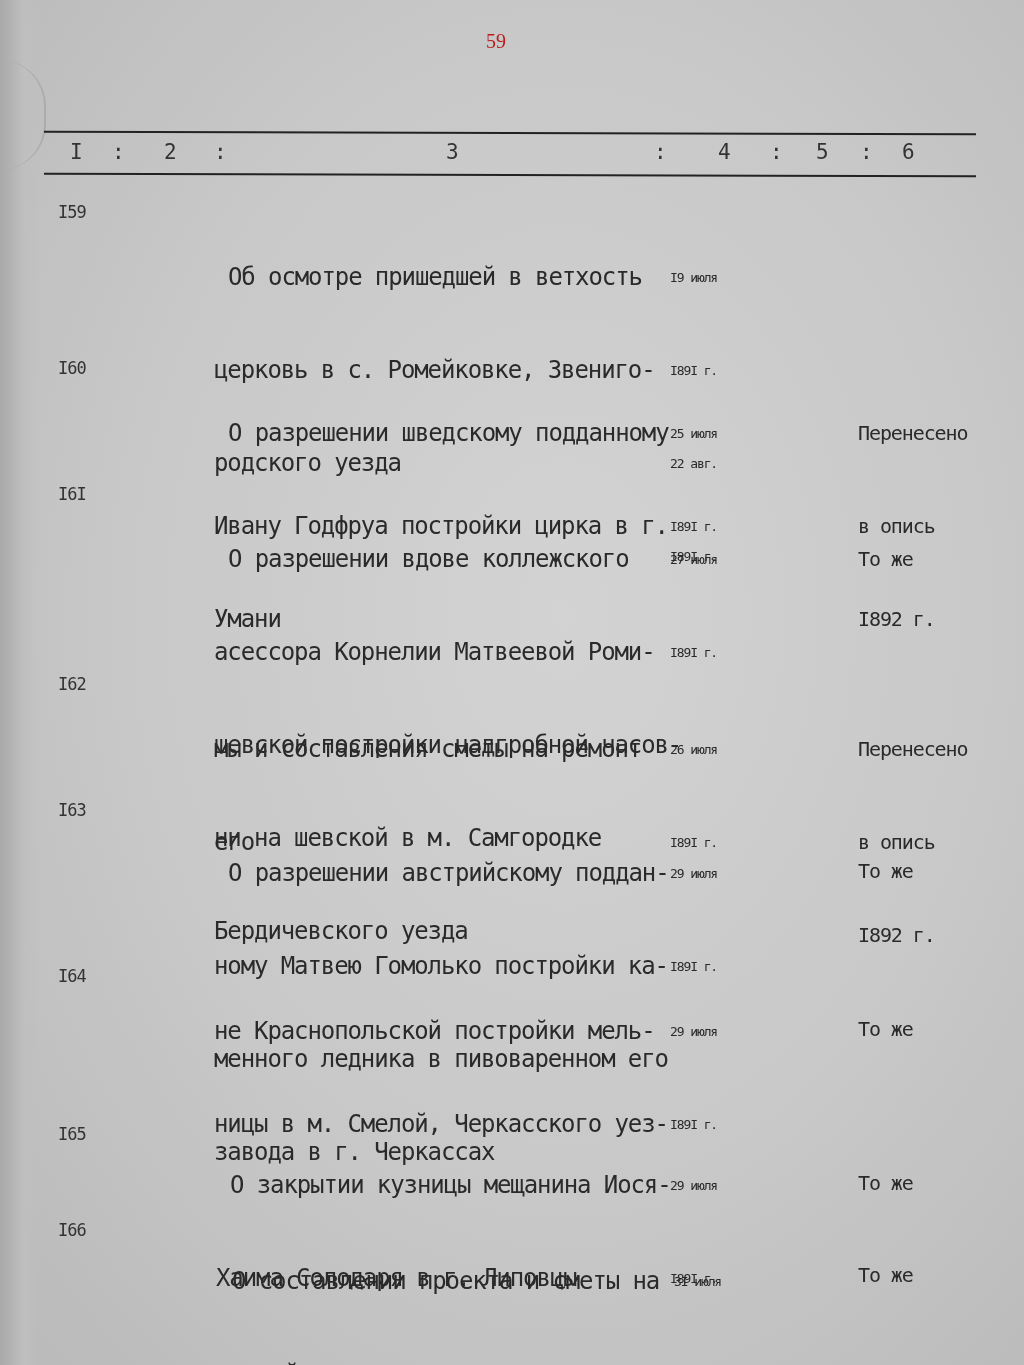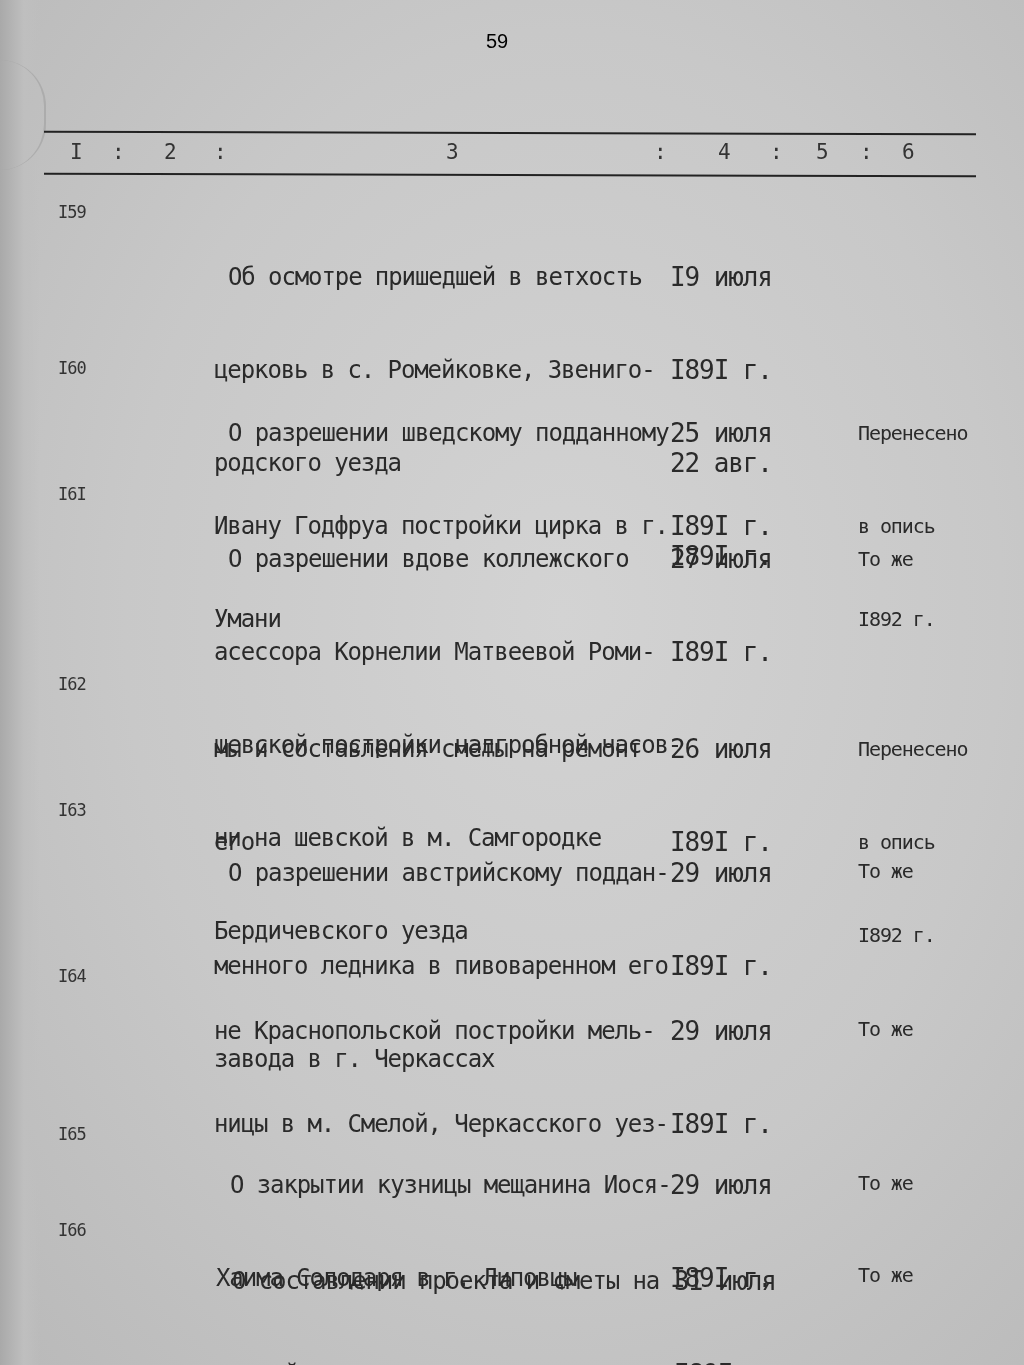--- a/index.html
+++ b/index.html
@@ -31,23 +31,23 @@
       width: 44px;
       height: 110px;
       border-right: 2px solid #9a9a9a;
       border-radius: 0 60px 60px 0;
       opacity: 0.5;
     }
     .page-number {
       position: absolute;
       left: 486px;
       top: 30px;
-      font-family: Liberation Sans, sans-serif;
+      font-family: Liberation Serif, serif;
       font-size: 20px;
-      color: #000000;
+      color: #b91c1c;
     }
     .rule {
       position: absolute;
       left: 44px;
       width: 932px;
       height: 2px;
       background: #222;
     }
     .rule.top { top: 132px; transform: rotate(0.15deg); }
     .rule.bottom { top: 174px; transform: rotate(0.15deg); }
@@ -76,21 +76,21 @@
       font-size: 24px;
       line-height: 31px;
       color: #2a2a2a;
       white-space: pre;
       letter-spacing: -1.1px;
     }
     .title .ln { display: block; }
     .date {
       position: absolute;
       left: 670px;
-      font-size: 26px;
+      font-size: 13px;
       line-height: 31px;
       color: #2a2a2a;
       white-space: pre;
       letter-spacing: -1.1px;
     }
     .date .ln { display: block; }
     .note {
       position: absolute;
       left: 858px;
       font-size: 20px;
@@ -191,20 +191,21 @@
     <span class="ln">Перенесено</span>
     <span class="ln">в опись</span>
     <span class="ln">I892 г.</span>
   </div>
 </div>
 
 <div class="entry" style="top:796px">
   <span class="num" style="top:4px">I63</span>
   <div class="title" style="left:228px">
     <span class="ln">О разрешении австрийскому поддан-</span>
+    <span class="ln" style="margin-left:-14px">ному Матвею Гомолько постройки ка-</span>
     <span class="ln" style="margin-left:-14px">менного ледника в пивоваренном его</span>
     <span class="ln" style="margin-left:-14px">завода в г. Черкассах</span>
   </div>
   <div class="date">
     <span class="ln">29 июля</span>
     <span class="ln">I89I г.</span>
   </div>
   <div class="note" style="top:-2px">
     <span class="ln">То же</span>
   </div>

